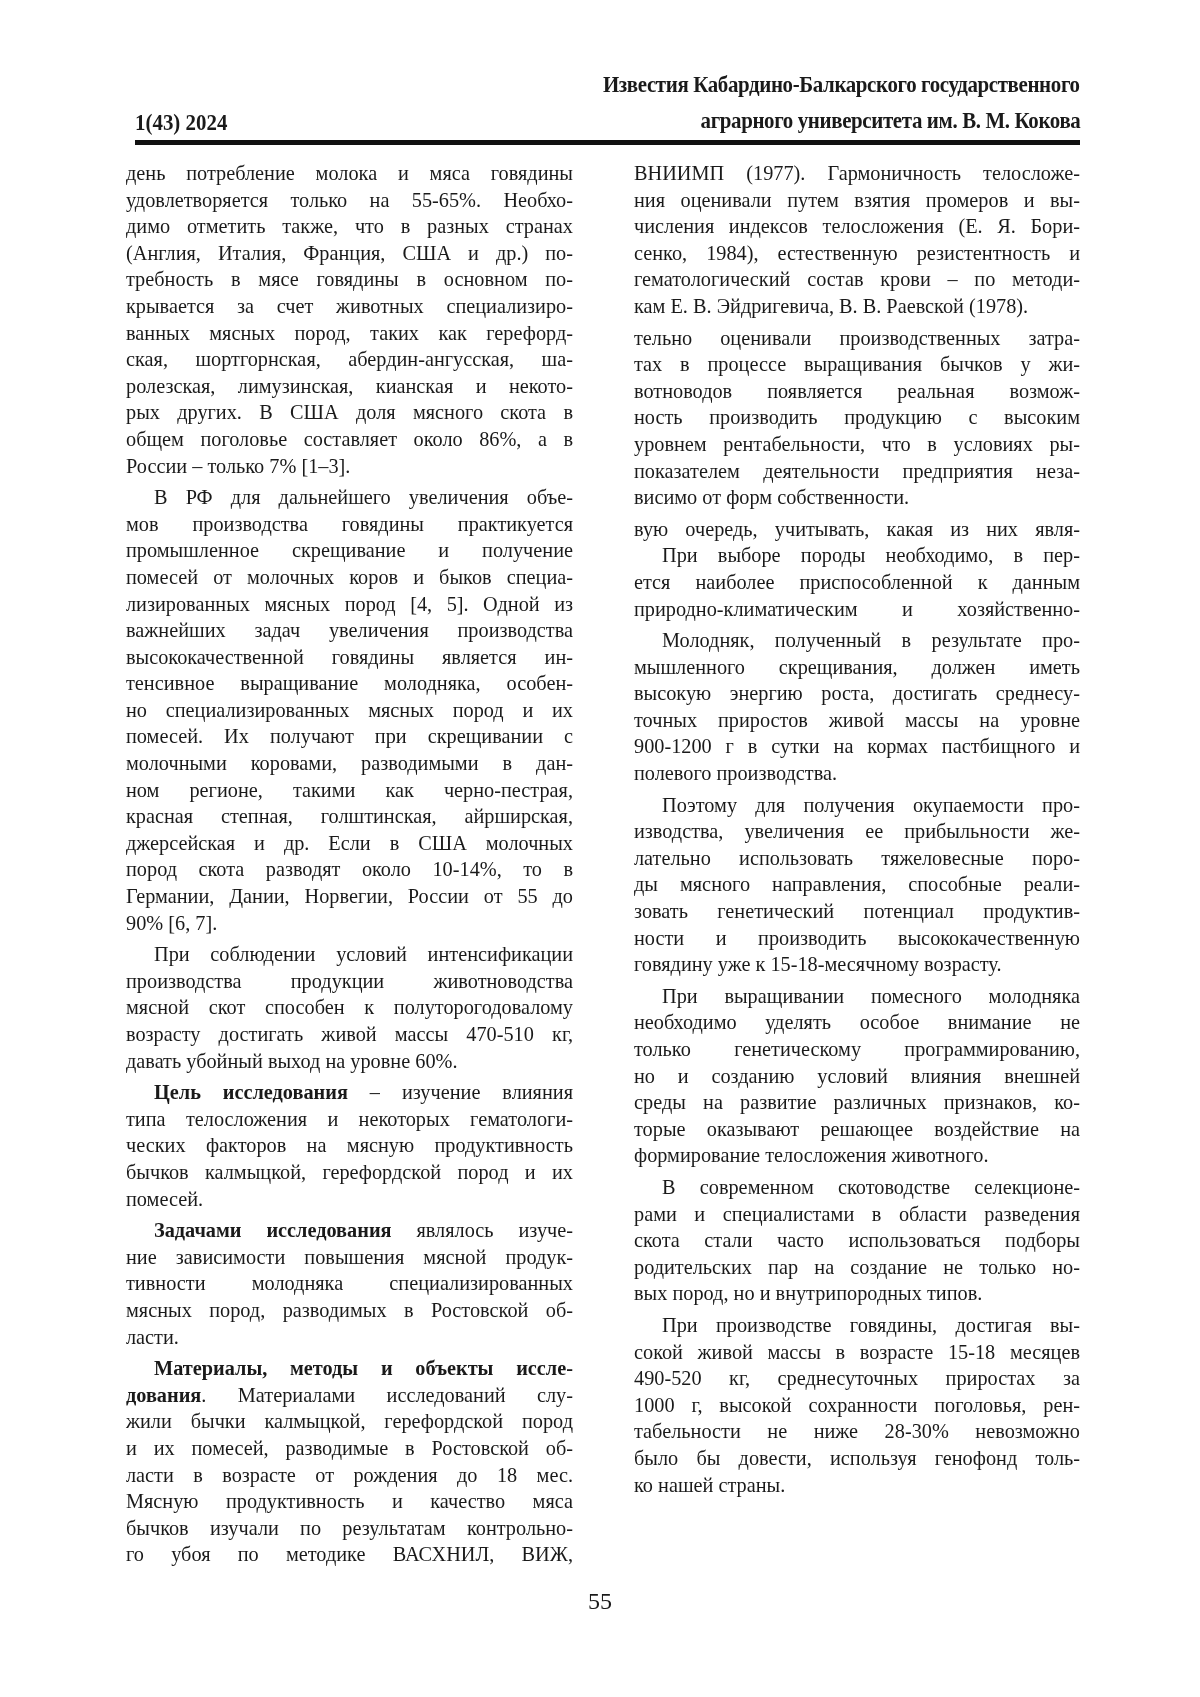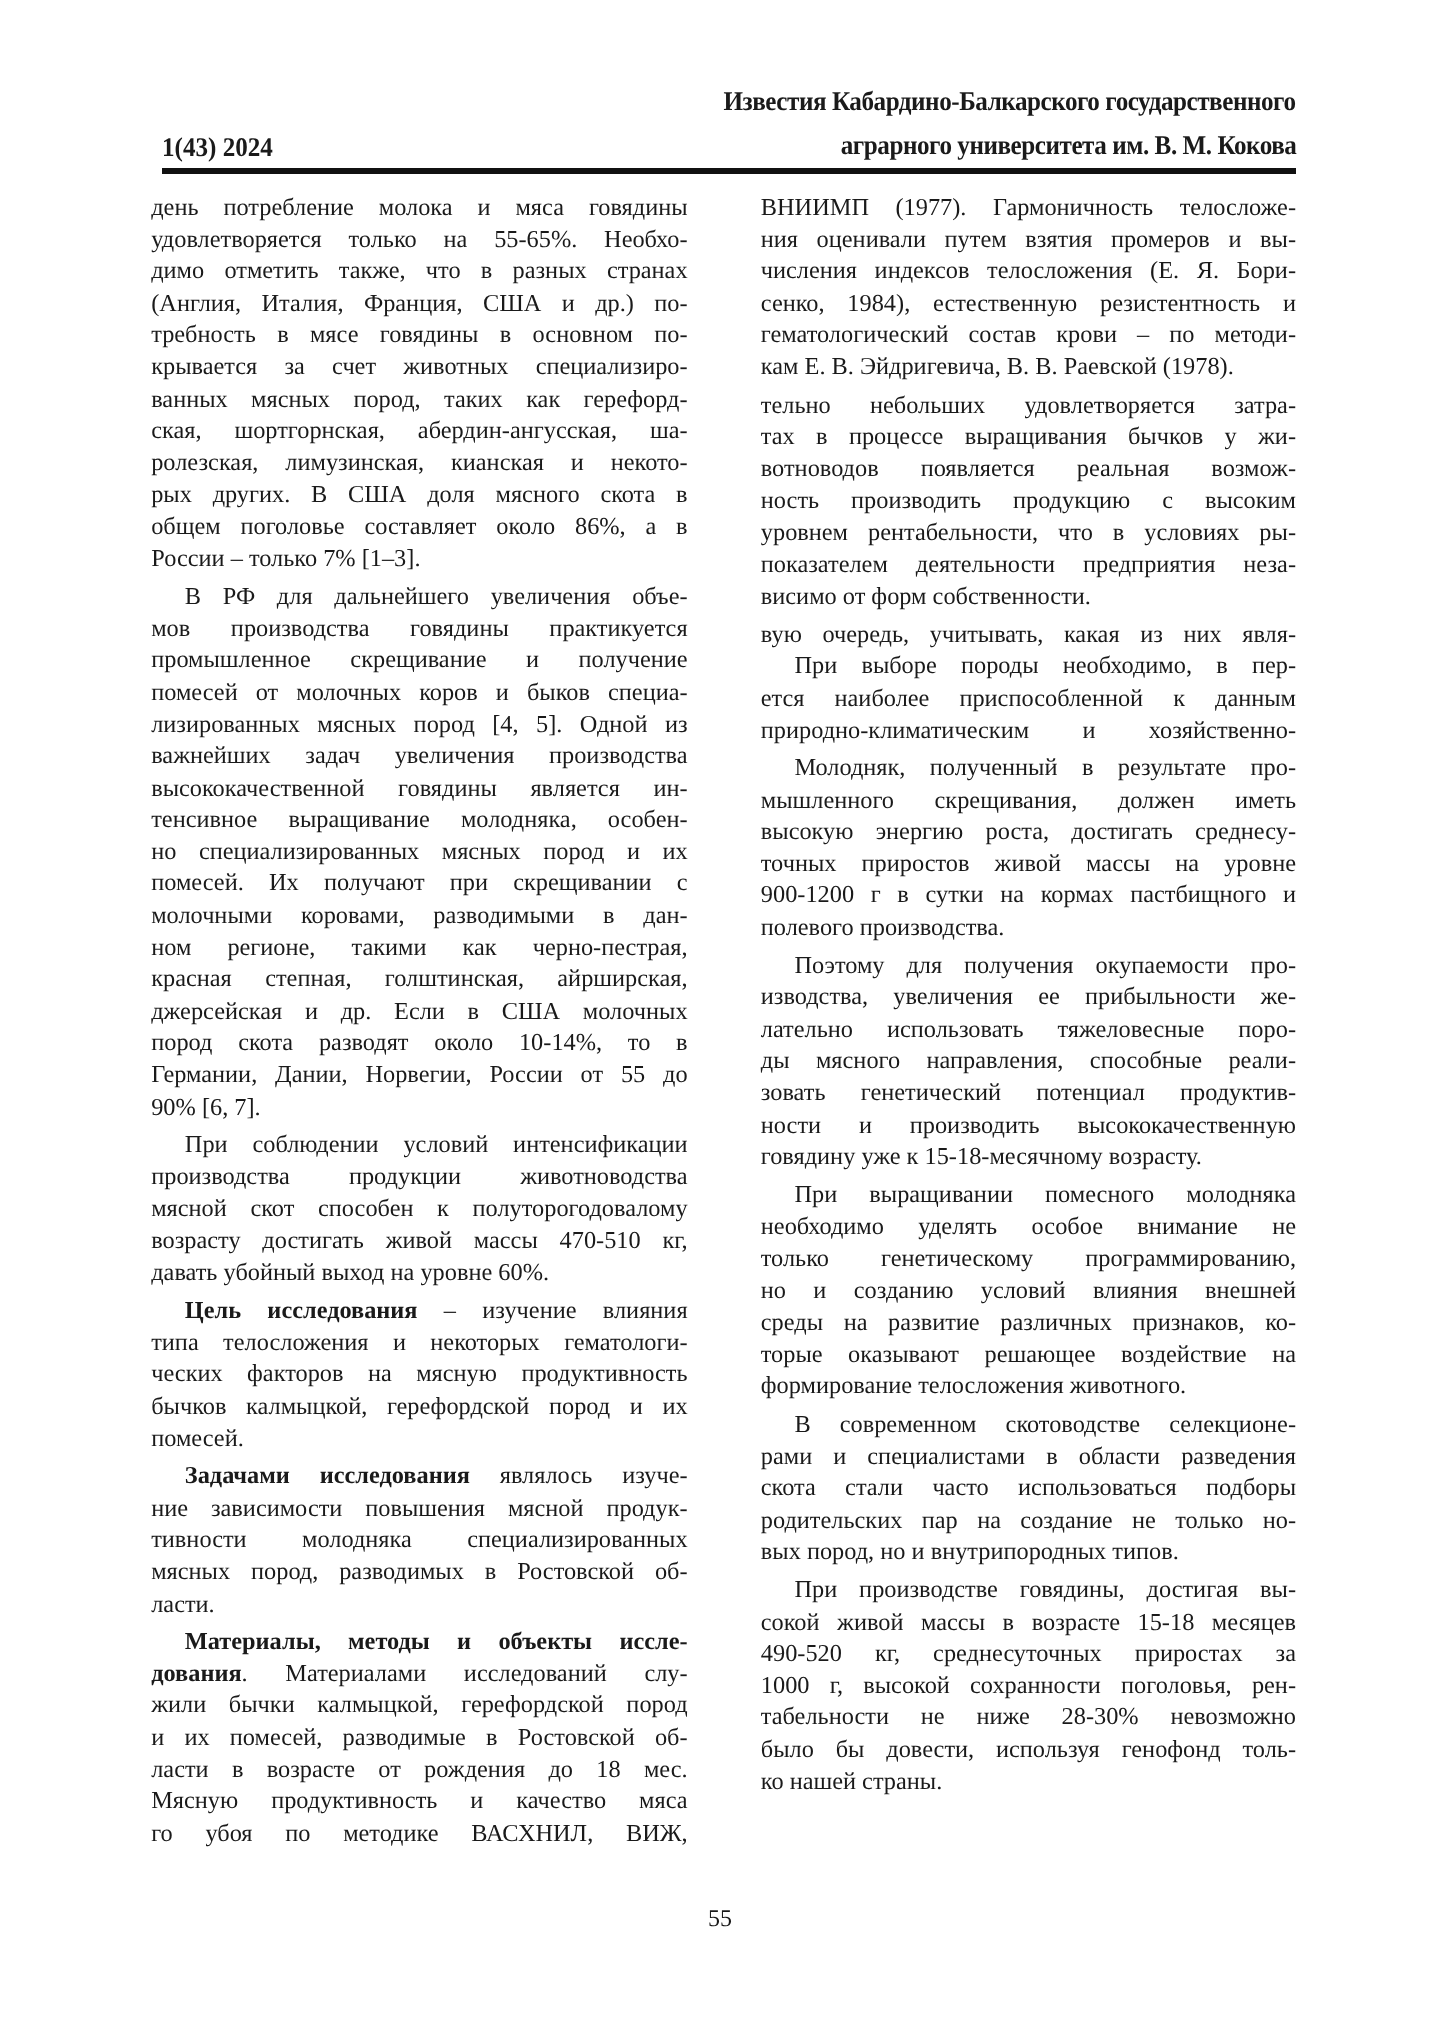--- a/index.html
+++ b/index.html
@@ -11,21 +11,21 @@
     .issue { position: absolute; left: 0; top: 40px; font-family: "Liberation Serif", "DejaVu Serif", serif; font-weight: bold; font-size: 22.5px; transform: scaleX(0.93); transform-origin: left center; }
     .rule { position: absolute; left: 135px; top: 140px; width: 945px; height: 5px; background: #111; }
     .col { position: absolute; top: 160px; width: 460px; font-family: "Liberation Serif", "DejaVu Serif", serif; font-size: 20.3px; }
     .col.left { left: 126px; width: 447px; }
     .col.right { left: 634px; width: 446px; }
     .ln { display: block; height: 26.6px; line-height: 26.6px; text-align: justify; text-align-last: justify; white-space: nowrap; overflow: visible; }
     .ln.last { text-align-last: left; }
     .ln.indent { padding-left: 28px; }
     .gap { height: 5px; }
     b { font-weight: bold; }
-    .pagenum { position: absolute; left: 0; width: 1200px; top: 1588px; text-align: center; font-family: "Liberation Serif", "DejaVu Serif", serif; font-size: 20px; }
+    .pagenum { position: absolute; left: 0; width: 1200px; top: 1588px; text-align: center; font-family: "Liberation Serif", "DejaVu Serif", serif; font-size: 24px; }
   </style>
 </head>
 <body>
 
 <div class="header">
   <div class="journal l1">Известия Кабардино-Балкарского государственного</div>
   <div class="journal l2">аграрного университета им. В. М. Кокова</div>
   <div class="issue">1(43) 2024</div>
 </div>
 <div class="rule"></div>
@@ -79,31 +79,32 @@
     <span class="ln">тивности молодняка специализированных</span>
     <span class="ln">мясных пород, разводимых в Ростовской об-</span>
     <span class="ln last">ласти.</span>
     <div class="gap"></div>
     <span class="ln indent"><b>Материалы, методы и объекты иссле-</b></span>
     <span class="ln"><b>дования</b>. Материалами исследований слу-</span>
     <span class="ln">жили бычки калмыцкой, герефордской пород</span>
     <span class="ln">и их помесей, разводимые в Ростовской об-</span>
     <span class="ln">ласти в возрасте от рождения до 18 мес.</span>
     <span class="ln">Мясную продуктивность и качество мяса</span>
+    <span class="ln">бычков изучали по результатам контрольно-</span>
     <span class="ln">го убоя по методике ВАСХНИЛ, ВИЖ,</span>
   </div>
 <div class="col right" id="rightcol">
     <span class="ln">ВНИИМП (1977). Гармоничность телосложе-</span>
     <span class="ln">ния оценивали путем взятия промеров и вы-</span>
     <span class="ln">числения индексов телосложения (Е. Я. Бори-</span>
     <span class="ln">сенко, 1984), естественную резистентность и</span>
     <span class="ln">гематологический состав крови – по методи-</span>
     <span class="ln last">кам Е. В. Эйдригевича, В. В. Раевской (1978).</span>
     <div class="gap"></div>
-    <span class="ln">тельно небольших удовлетворяется затра-</span>
+    <span class="ln">тельно оценивали производственных затра-</span>
     <span class="ln">тах в процессе выращивания бычков у жи-</span>
     <span class="ln">вотноводов появляется реальная возмож-</span>
     <span class="ln">ность производить продукцию с высоким</span>
     <span class="ln">уровнем рентабельности, что в условиях ры-</span>
     <span class="ln">показателем деятельности предприятия неза-</span>
     <span class="ln last">висимо от форм собственности.</span>
     <div class="gap"></div>
     <span class="ln">вую очередь, учитывать, какая из них явля-</span>
     <span class="ln indent">При выборе породы необходимо, в пер-</span>
     <span class="ln">ется наиболее приспособленной к данным</span>

